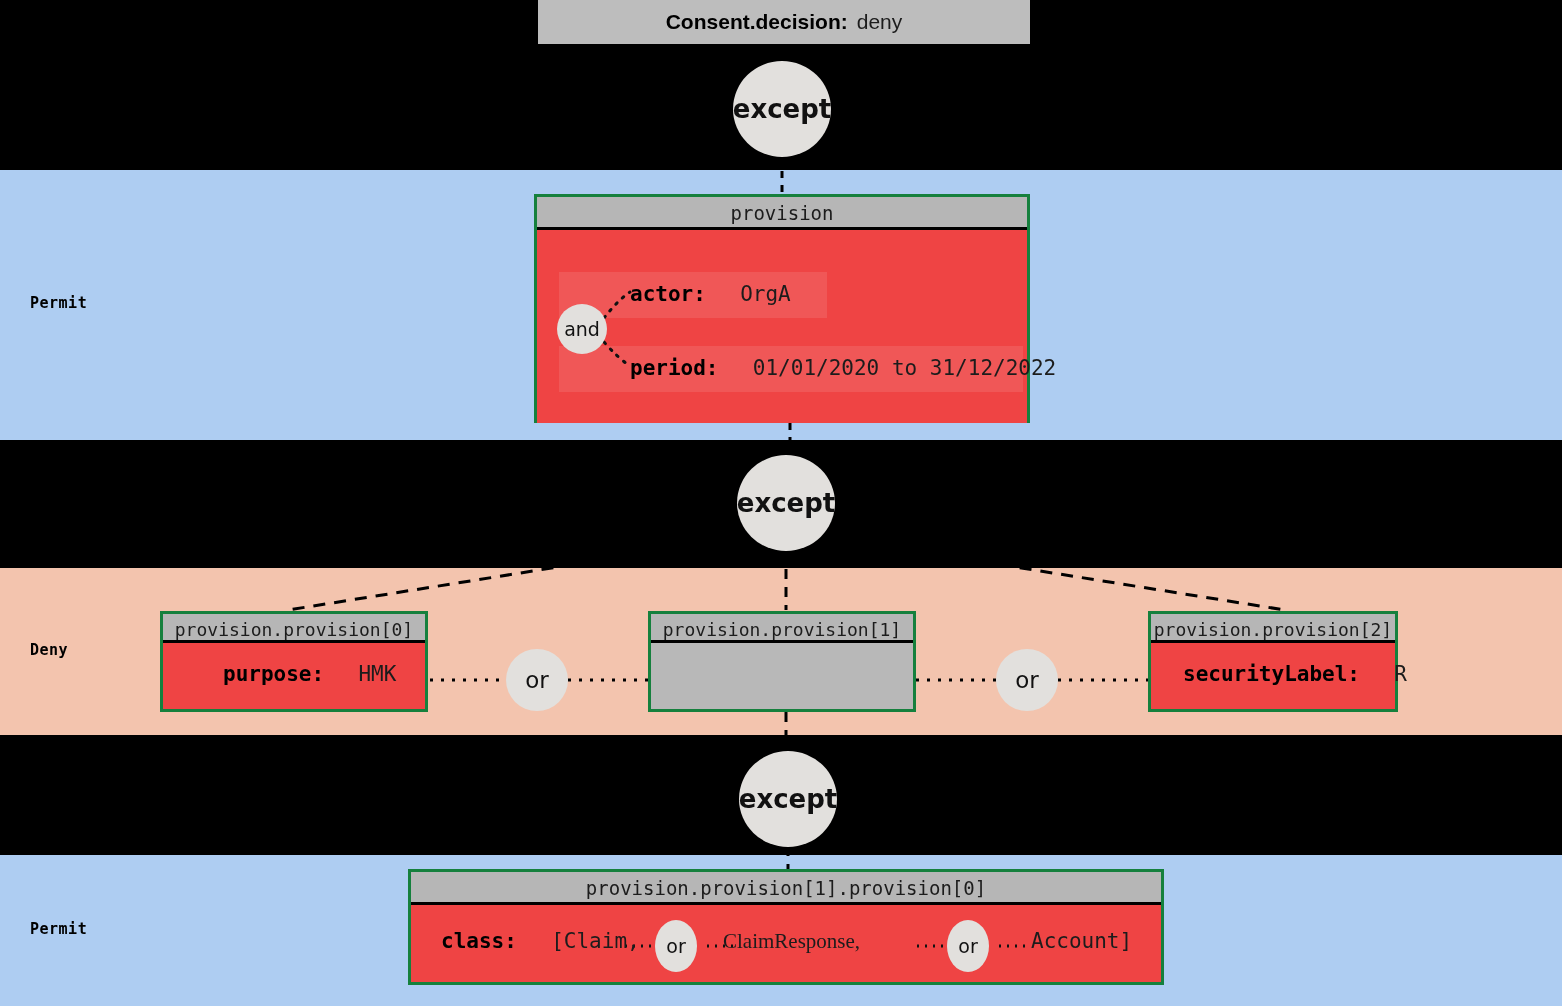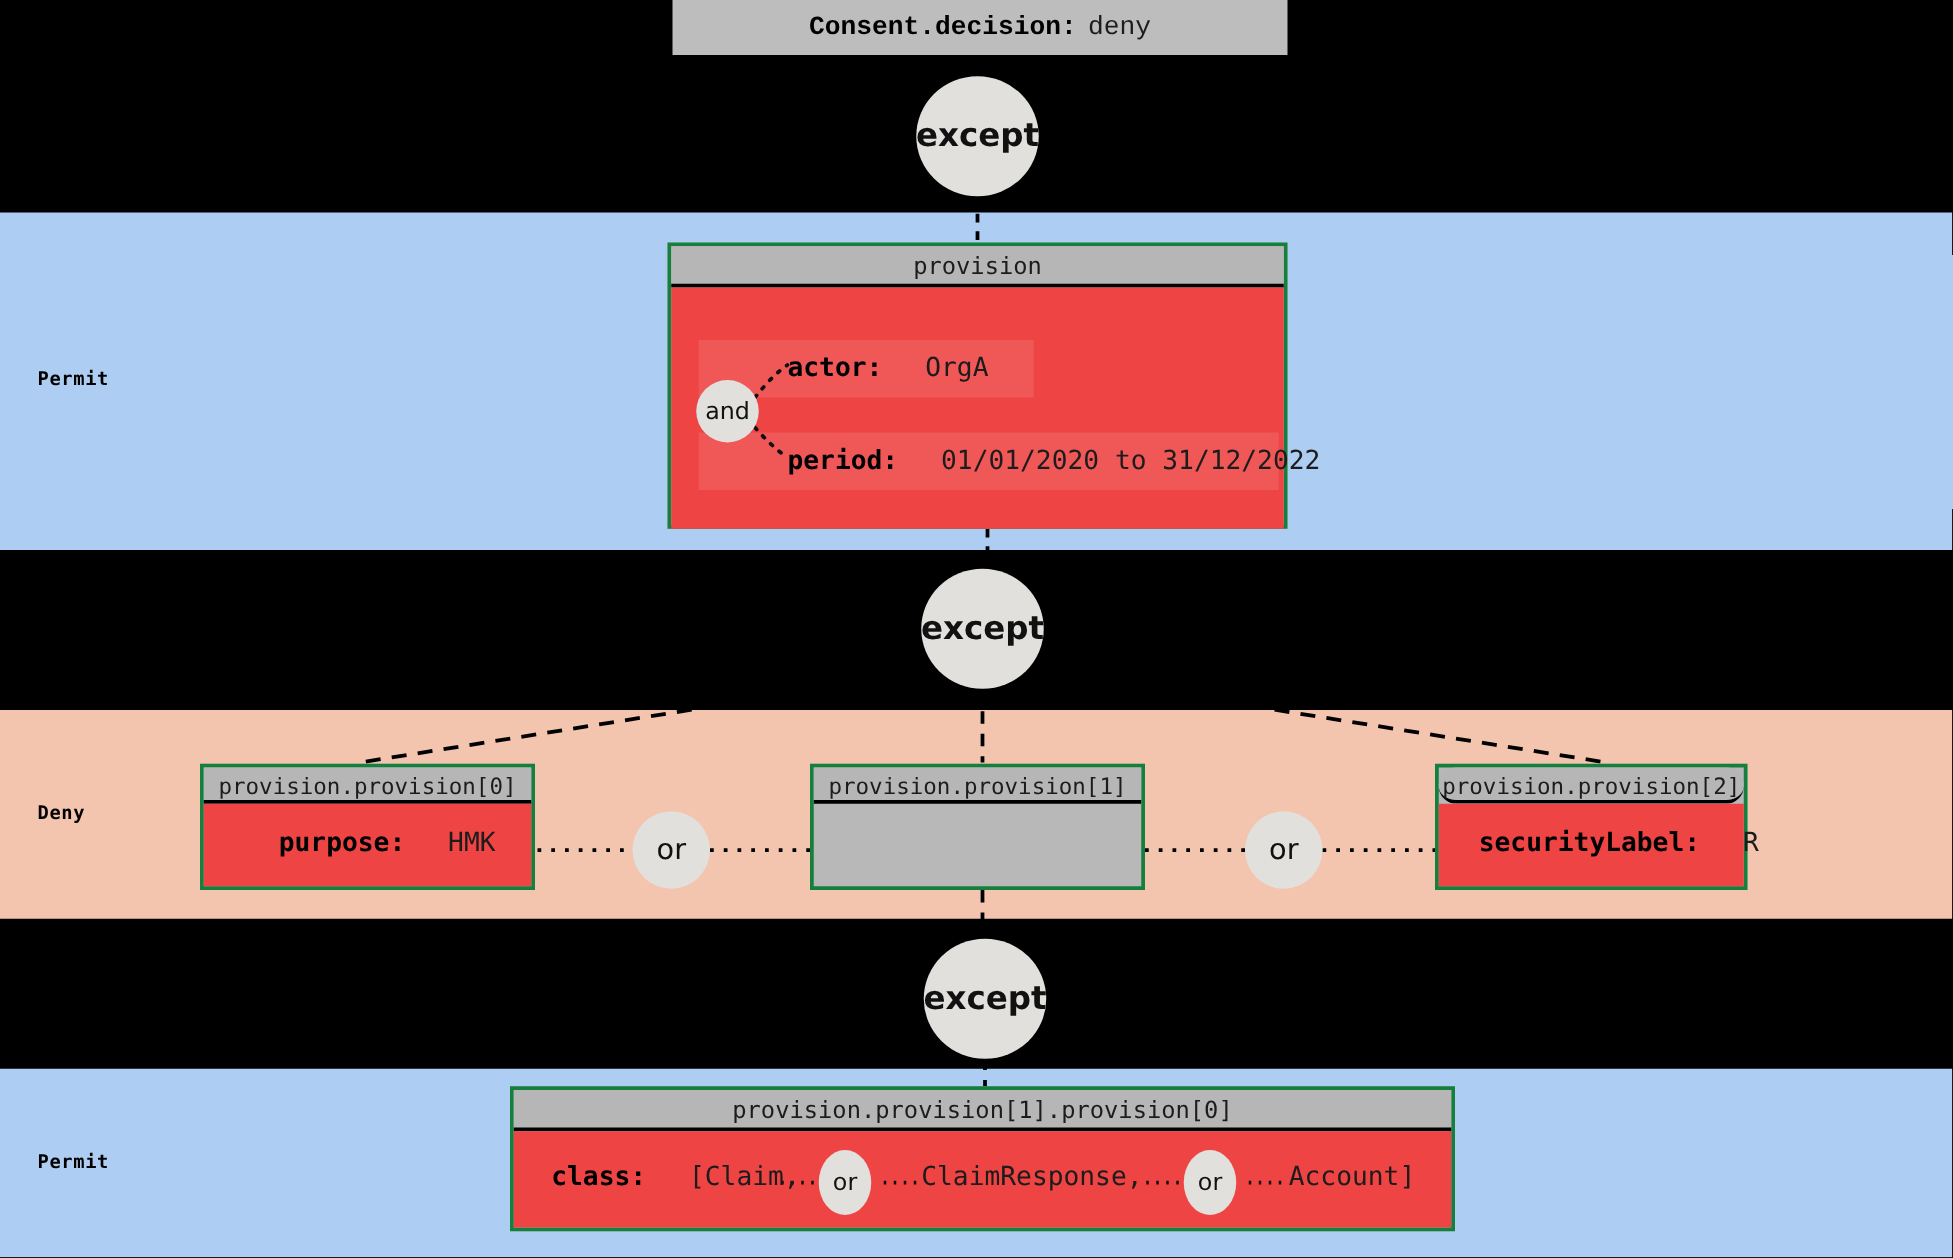--- a/index.html
+++ b/index.html
@@ -56,21 +56,21 @@
     position: relative;
     background: #ef4444;
     box-sizing: border-box;
   }
 
   
   .banner {
     position: absolute;
     background: #bdbdbd;
     text-align: center;
-    font-family: Liberation Mono, monospace;
+    font-family: Liberation Sans, sans-serif;
     font-size: 21px;
     color: #1c1c1c;
     display: flex;
     align-items: center;
     justify-content: center;
     box-sizing: border-box;
   }
 
   
   .attr-row {
@@ -235,21 +235,21 @@
 
   <div class="node" style="left:648px; top:611px; width:268px; height:101px;">
     <div class="node-header" style="height:29px; font-size:18px;">provision.provision[1]</div>
   </div>
 
   <div class="circle circle-or" style="left:996px; top:649px;">
     <span>or</span>
   </div>
 
   <div class="node" style="left:1148px; top:611px; width:250px; height:101px;">
-    <div class="node-header" style="height:29px; font-size:18px;border-radius:14px;">provision.provision[2]</div>
+    <div class="node-header" style="height:29px; font-size:18px;">provision.provision[2]</div>
     <div class="node-body" style="height:66px;">
       <div class="attr-row" style="left:32px; top:19px;">
         <span class="attr-key">securityLabel:</span>
         <span style="display:inline-block;width:9px;"></span>
         <span class="attr-val">R</span>
       </div>
     </div>
   </div>
 
   <div class="circle circle-except" style="left:739px; top:751px;">
@@ -268,21 +268,21 @@
         <line x1="506" y1="41" x2="538" y2="41" stroke="#111111" stroke-width="3" stroke-dasharray="2,6"></line>
         <line x1="588" y1="41" x2="618" y2="41" stroke="#111111" stroke-width="3" stroke-dasharray="2,6"></line>
       </svg>
 
       <div class="attr-row" style="left:30px; top:24px;">
         <span class="attr-key">class:</span>
         <span style="display:inline-block;width:9px;"></span>
         <span class="attr-val">[Claim,</span>
       </div>
 
-      <div class="attr-row" style="left:326px; top:24px;">
+      <div class="attr-row" style="left:312px; top:24px;font-family:Liberation Serif, serif;">
         <span class="attr-val">ClaimResponse,</span>
       </div>
 
       <div class="attr-row" style="left:620px; top:24px;">
         <span class="attr-val">Account]</span>
       </div>
 
       <div class="circle circle-or-inline" style="left:244px; top:15px;">
         <span>or</span>
       </div>

